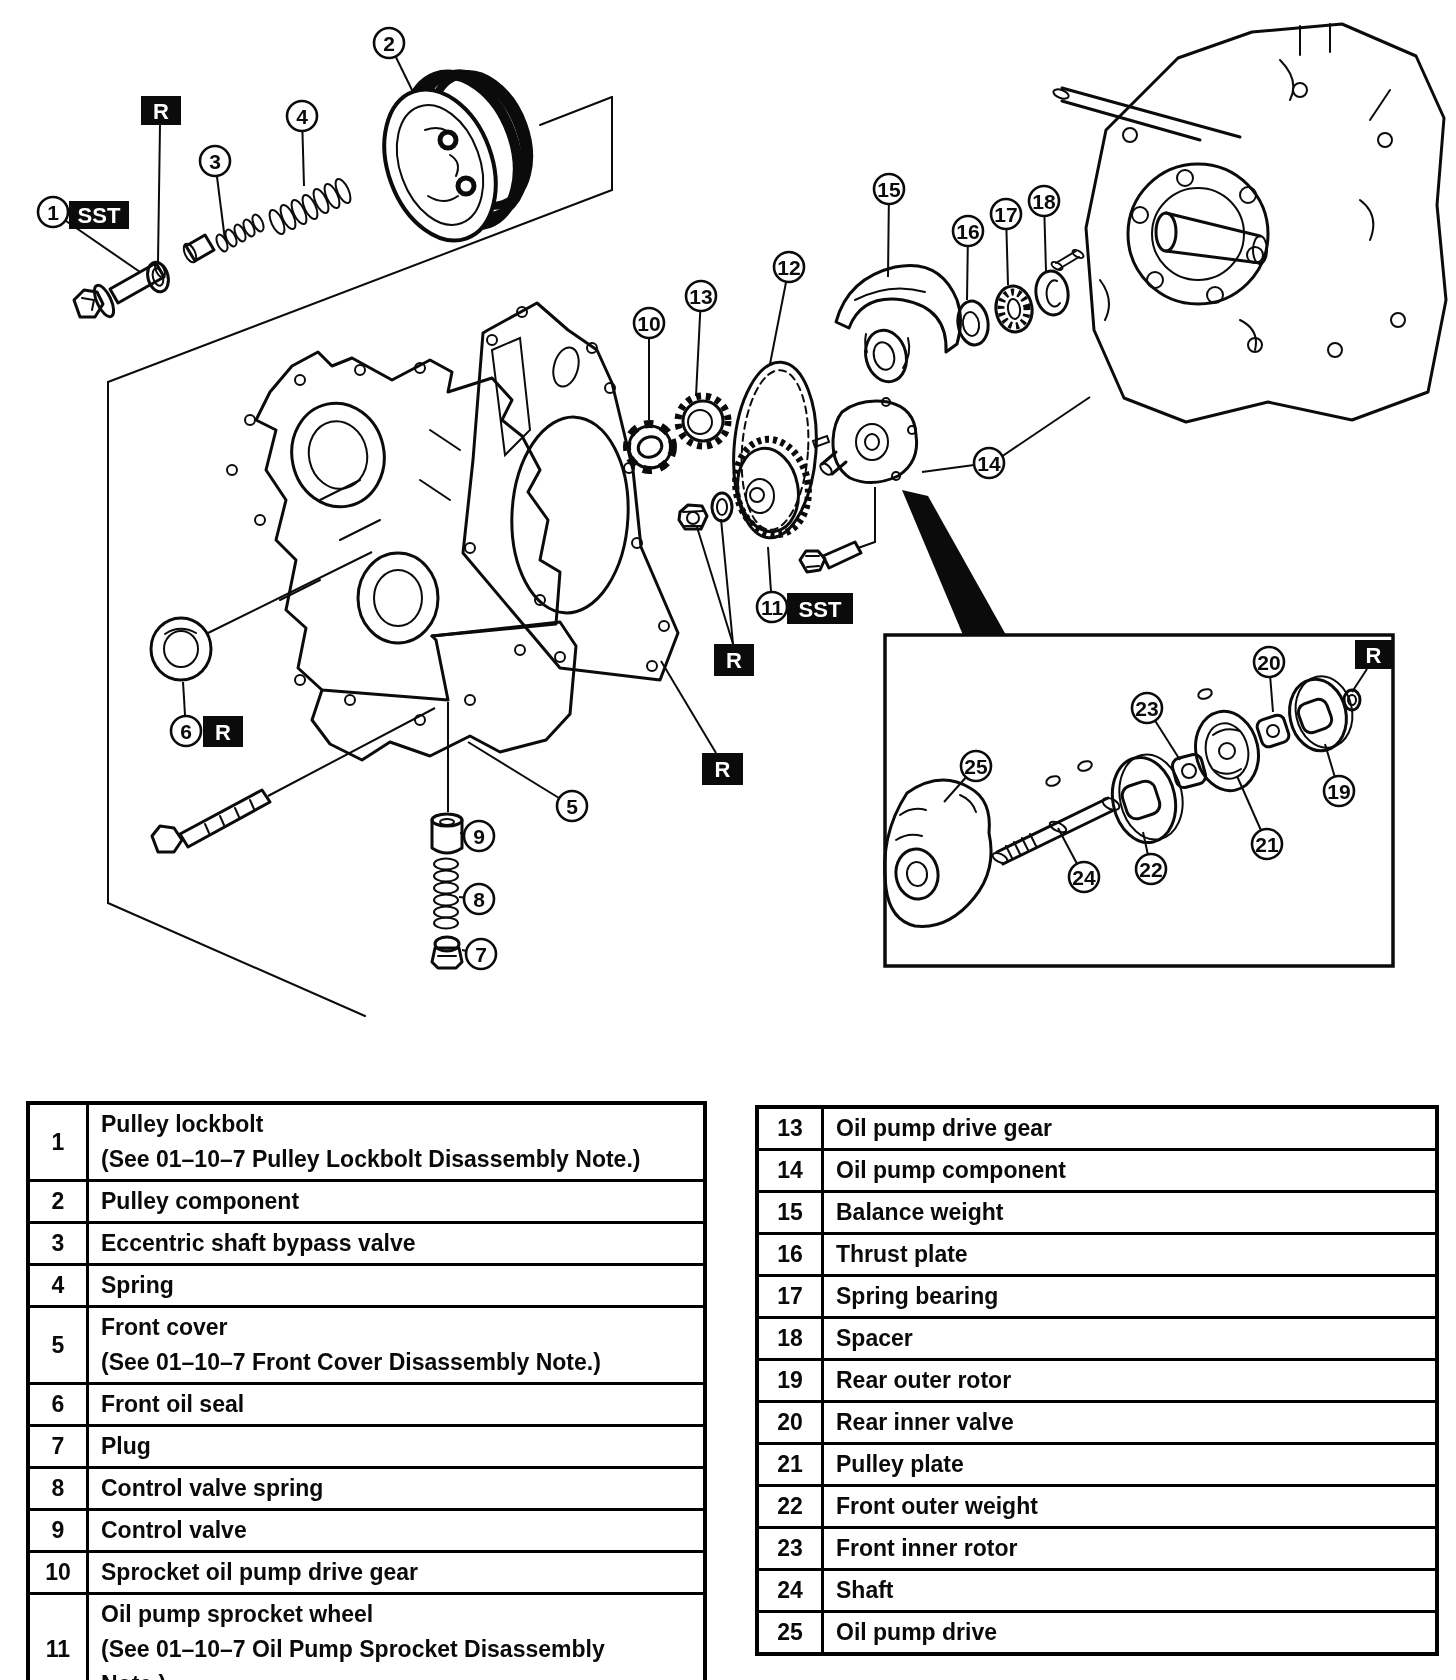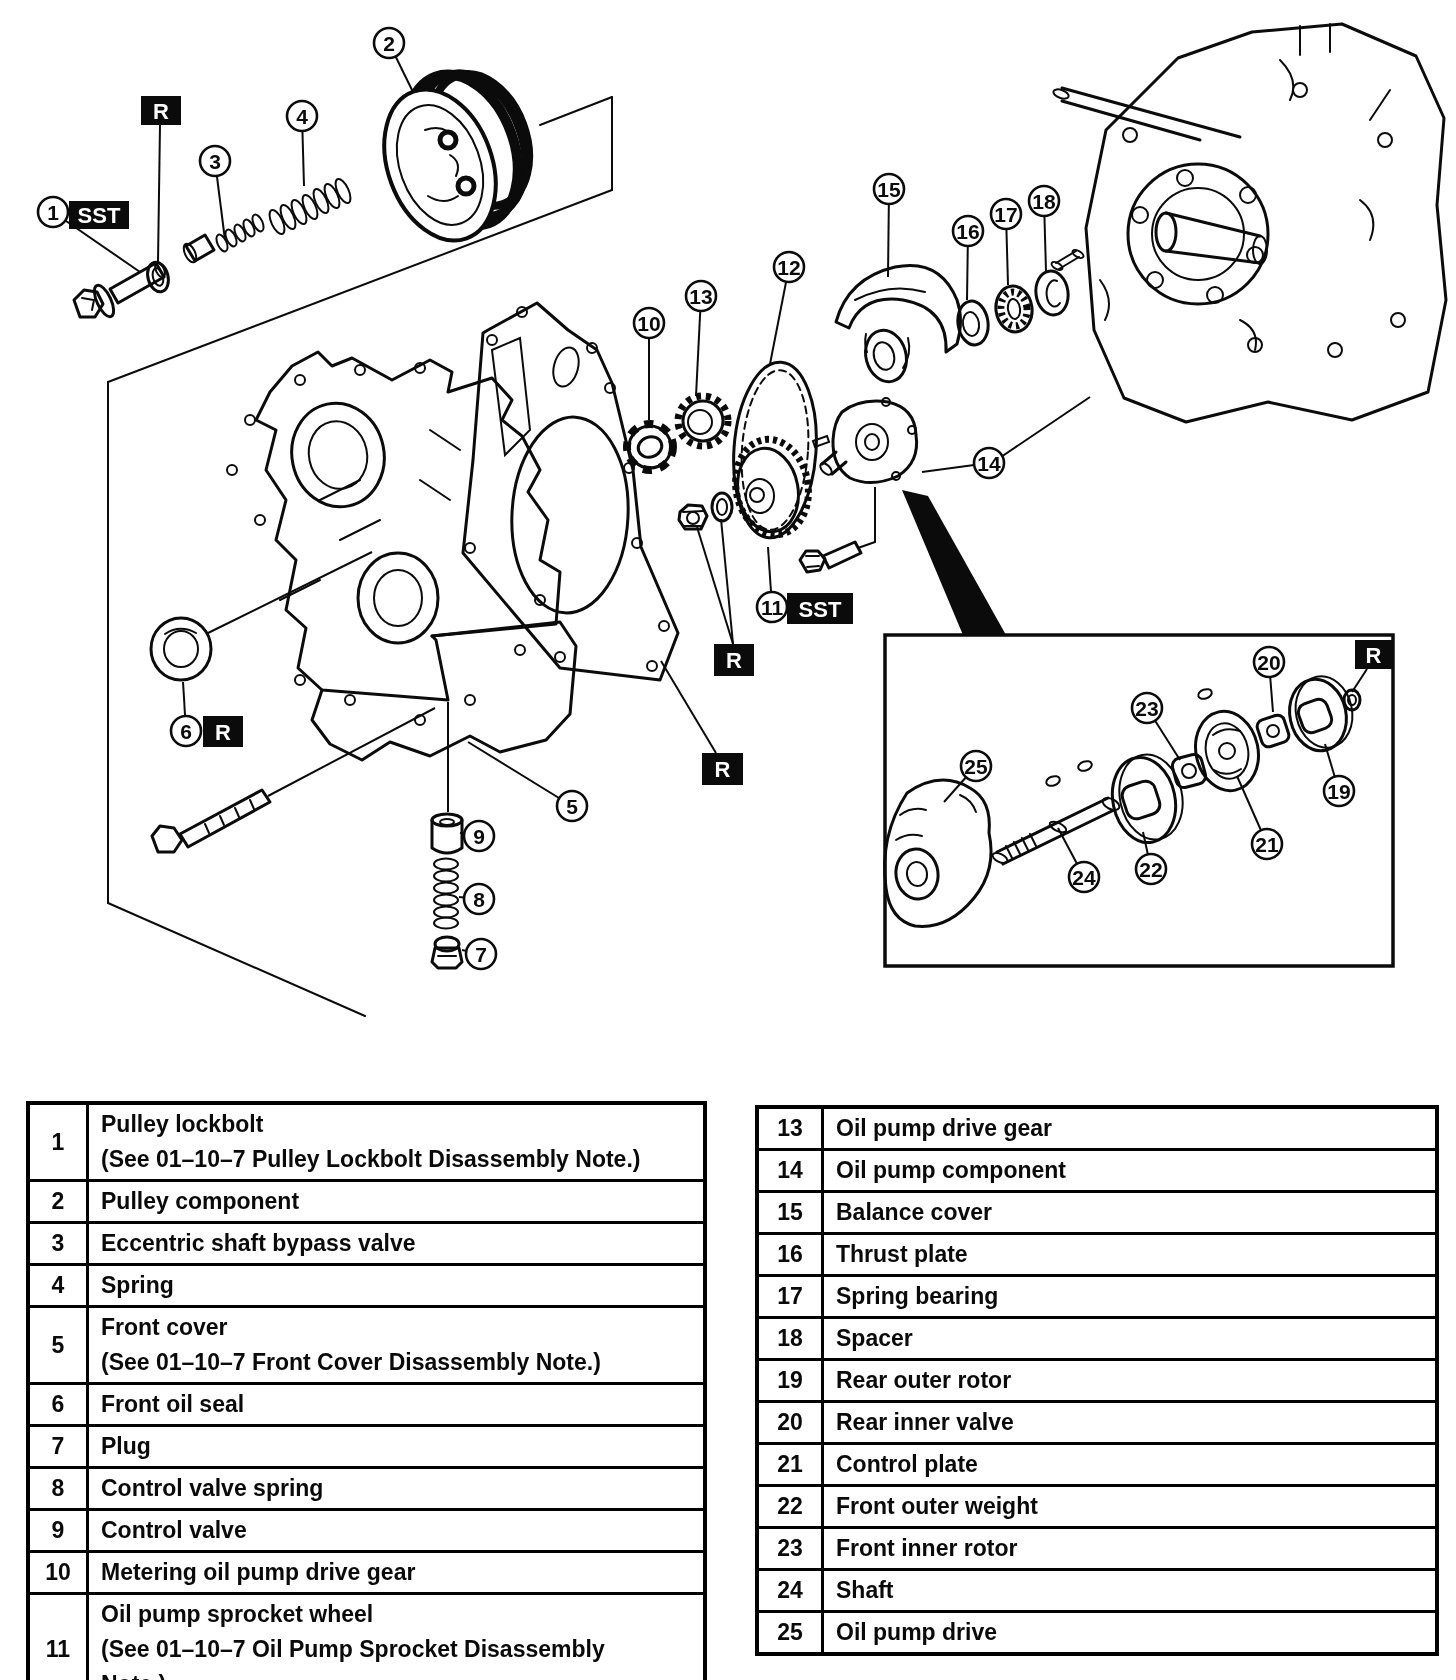--- a/index.html
+++ b/index.html
@@ -538,21 +538,21 @@
         <tr>
           <td class="num">8</td>
           <td class="desc">Control valve spring</td>
         </tr>
         <tr>
           <td class="num">9</td>
           <td class="desc">Control valve</td>
         </tr>
         <tr>
           <td class="num">10</td>
-          <td class="desc">Metering oil pump drive gear</td>
+          <td class="desc">Sprocket oil pump drive gear</td>
         </tr>
         <tr>
           <td class="num">11</td>
           <td class="desc">Oil pump sprocket wheel
 (See 01–10–7 Oil Pump Sprocket Disassembly
 Note.)</td>
         </tr>
         <tr>
           <td class="num">12</td>
           <td class="desc">Oil pump chain</td>
@@ -565,21 +565,21 @@
         <tr>
           <td class="num">13</td>
           <td class="desc">Oil pump drive gear</td>
         </tr>
         <tr>
           <td class="num">14</td>
           <td class="desc">Oil pump component</td>
         </tr>
         <tr>
           <td class="num">15</td>
-          <td class="desc">Balance cover</td>
+          <td class="desc">Balance weight</td>
         </tr>
         <tr>
           <td class="num">16</td>
           <td class="desc">Thrust plate</td>
         </tr>
         <tr>
           <td class="num">17</td>
           <td class="desc">Spring bearing</td>
         </tr>
         <tr>
@@ -589,21 +589,21 @@
         <tr>
           <td class="num">19</td>
           <td class="desc">Rear outer rotor</td>
         </tr>
         <tr>
           <td class="num">20</td>
           <td class="desc">Rear inner valve</td>
         </tr>
         <tr>
           <td class="num">21</td>
-          <td class="desc">Control plate</td>
+          <td class="desc">Pulley plate</td>
         </tr>
         <tr>
           <td class="num">22</td>
           <td class="desc">Front outer weight</td>
         </tr>
         <tr>
           <td class="num">23</td>
           <td class="desc">Front inner rotor</td>
         </tr>
         <tr>

